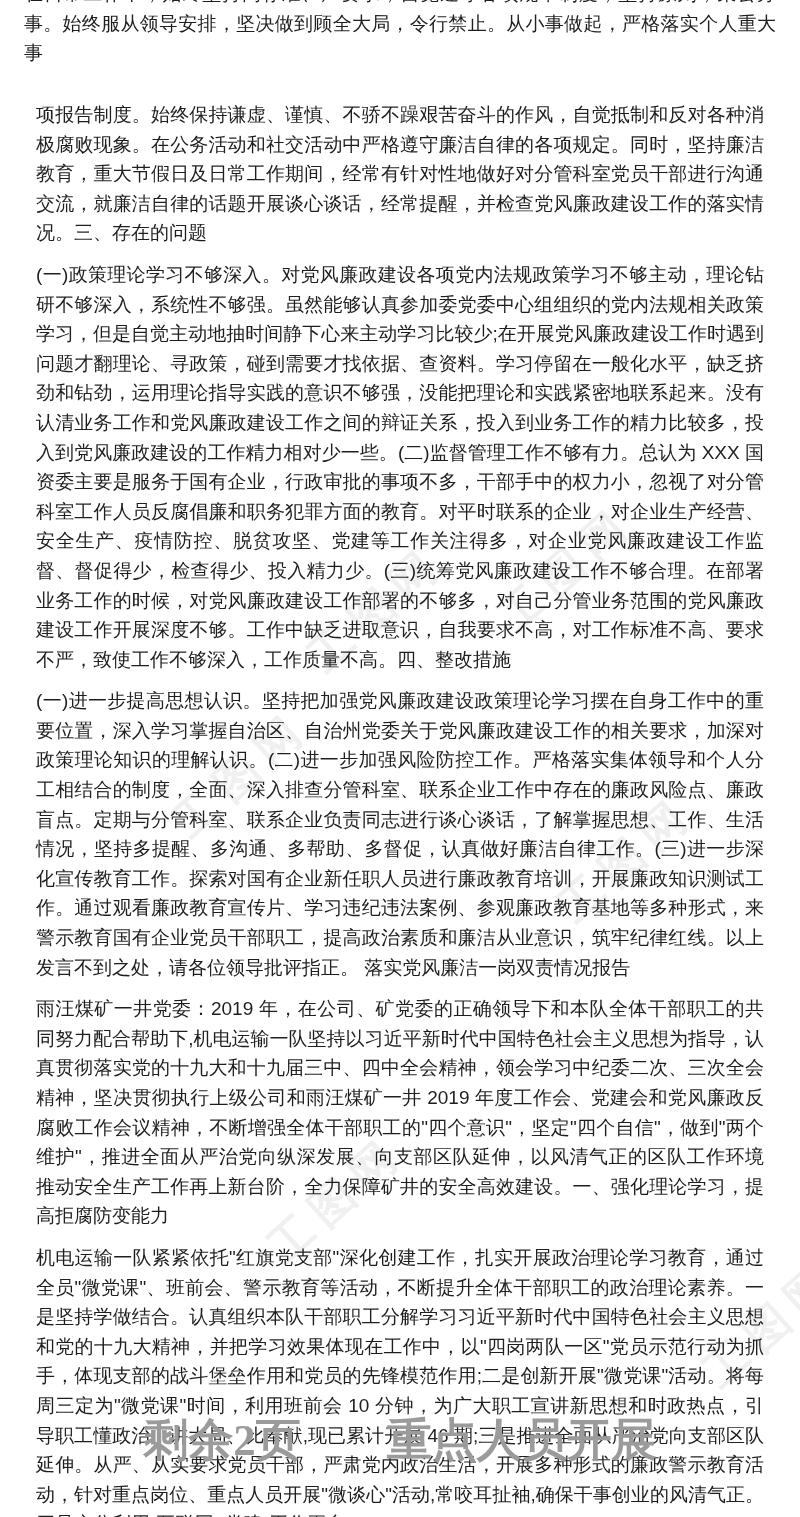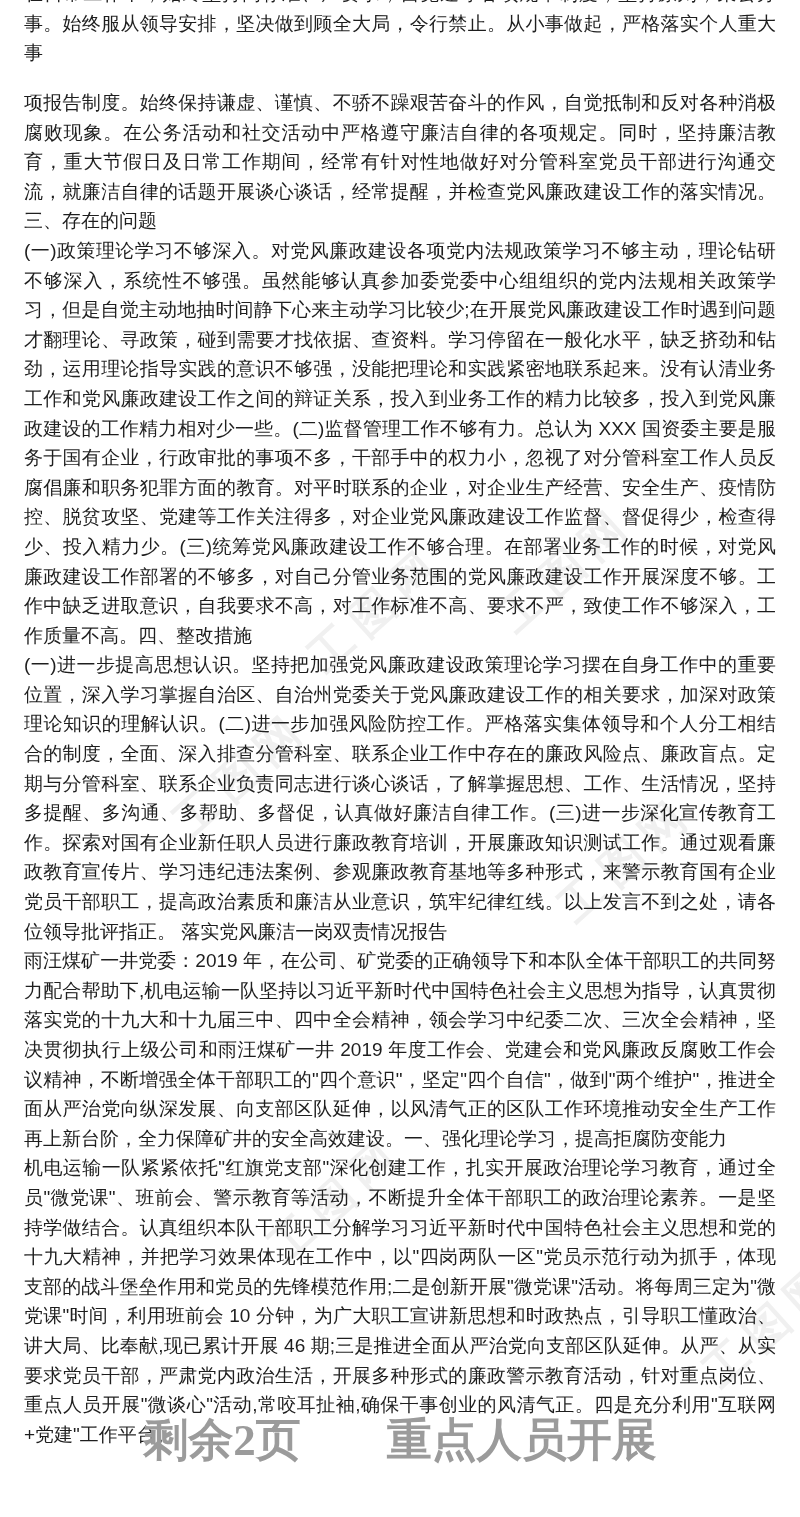--- a/index.html
+++ b/index.html
@@ -51,21 +51,21 @@
   }
   .page1-tail p { margin: 0; }
 
   
   .page2 {
     position: absolute;
     top: 88px;
     left: 24px;
     right: 24px;
   }
-  .page2 p { margin: 0; }
+  .page2 p { margin: 12px; }
 
   .preview-footer {
     position: absolute;
     top: 1410px;
     left: 0;
     right: 0;
     display: flex;
     justify-content: center;
     align-items: baseline;
     gap: 86px;

